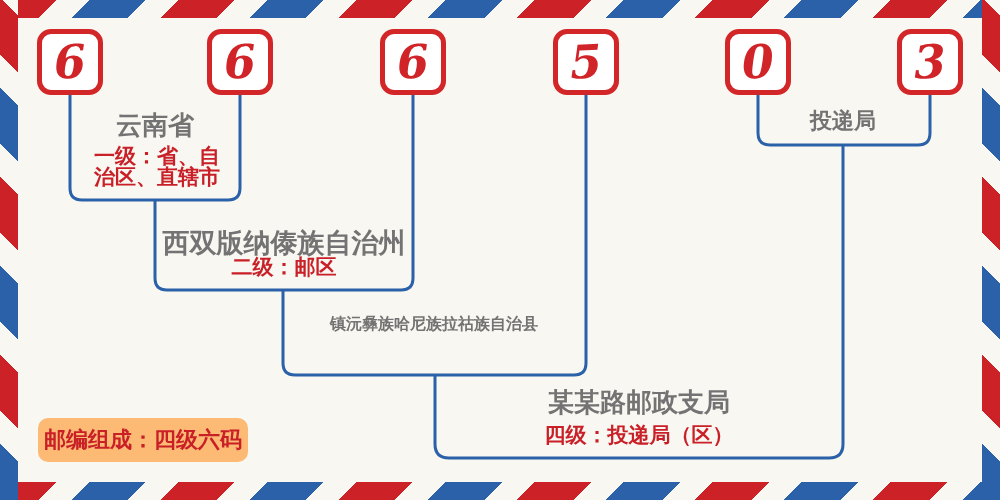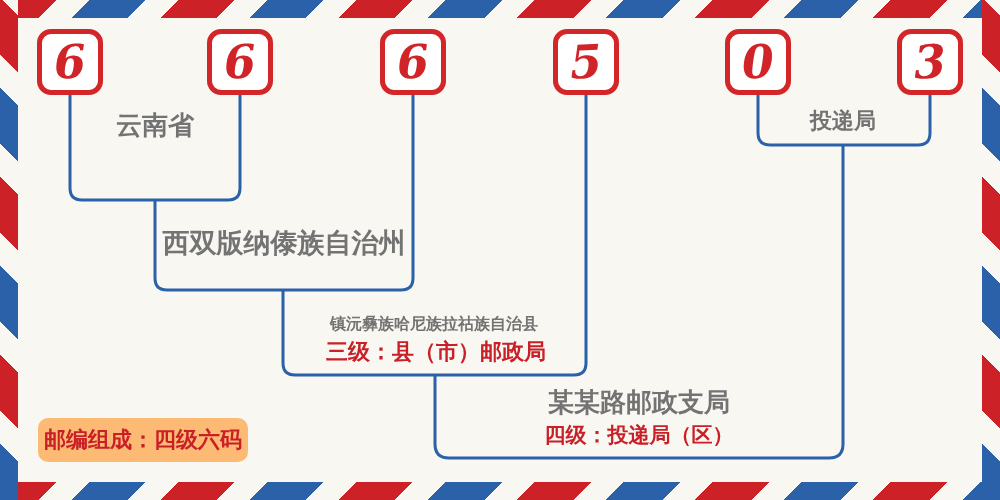--- a/index.html
+++ b/index.html
@@ -95,25 +95,27 @@
     <span class="digit">5</span>
   </div>
   <div class="digit-box" style="left:725px">
     <span class="digit">0</span>
   </div>
   <div class="digit-box" style="left:897px">
     <span class="digit">3</span>
   </div>
 
   <div class="ann blue-label name-l1">云南省</div>
+  <div class="ann red-label desc-l1">一级：省、自
+治区、直辖市</div>
 
   <div class="ann blue-label name-l2">西双版纳傣族自治州</div>
+  <div class="ann red-label desc-l2">二级：邮区</div>
 
   <div class="ann blue-label name-l3">镇沅彝族哈尼族拉祜族自治县</div>
-  <div class="ann red-label desc-l3">三级：县（市）邮政局</div>
 
   <div class="ann blue-label name-l4">某某路邮政支局</div>
   <div class="ann red-label desc-l4">四级：投递局（区）</div>
 
   <div class="ann blue-label name-delivery">投递局</div>
 
   <div class="footer-badge">
     <span>邮编组成：四级六码</span>
   </div>
 

